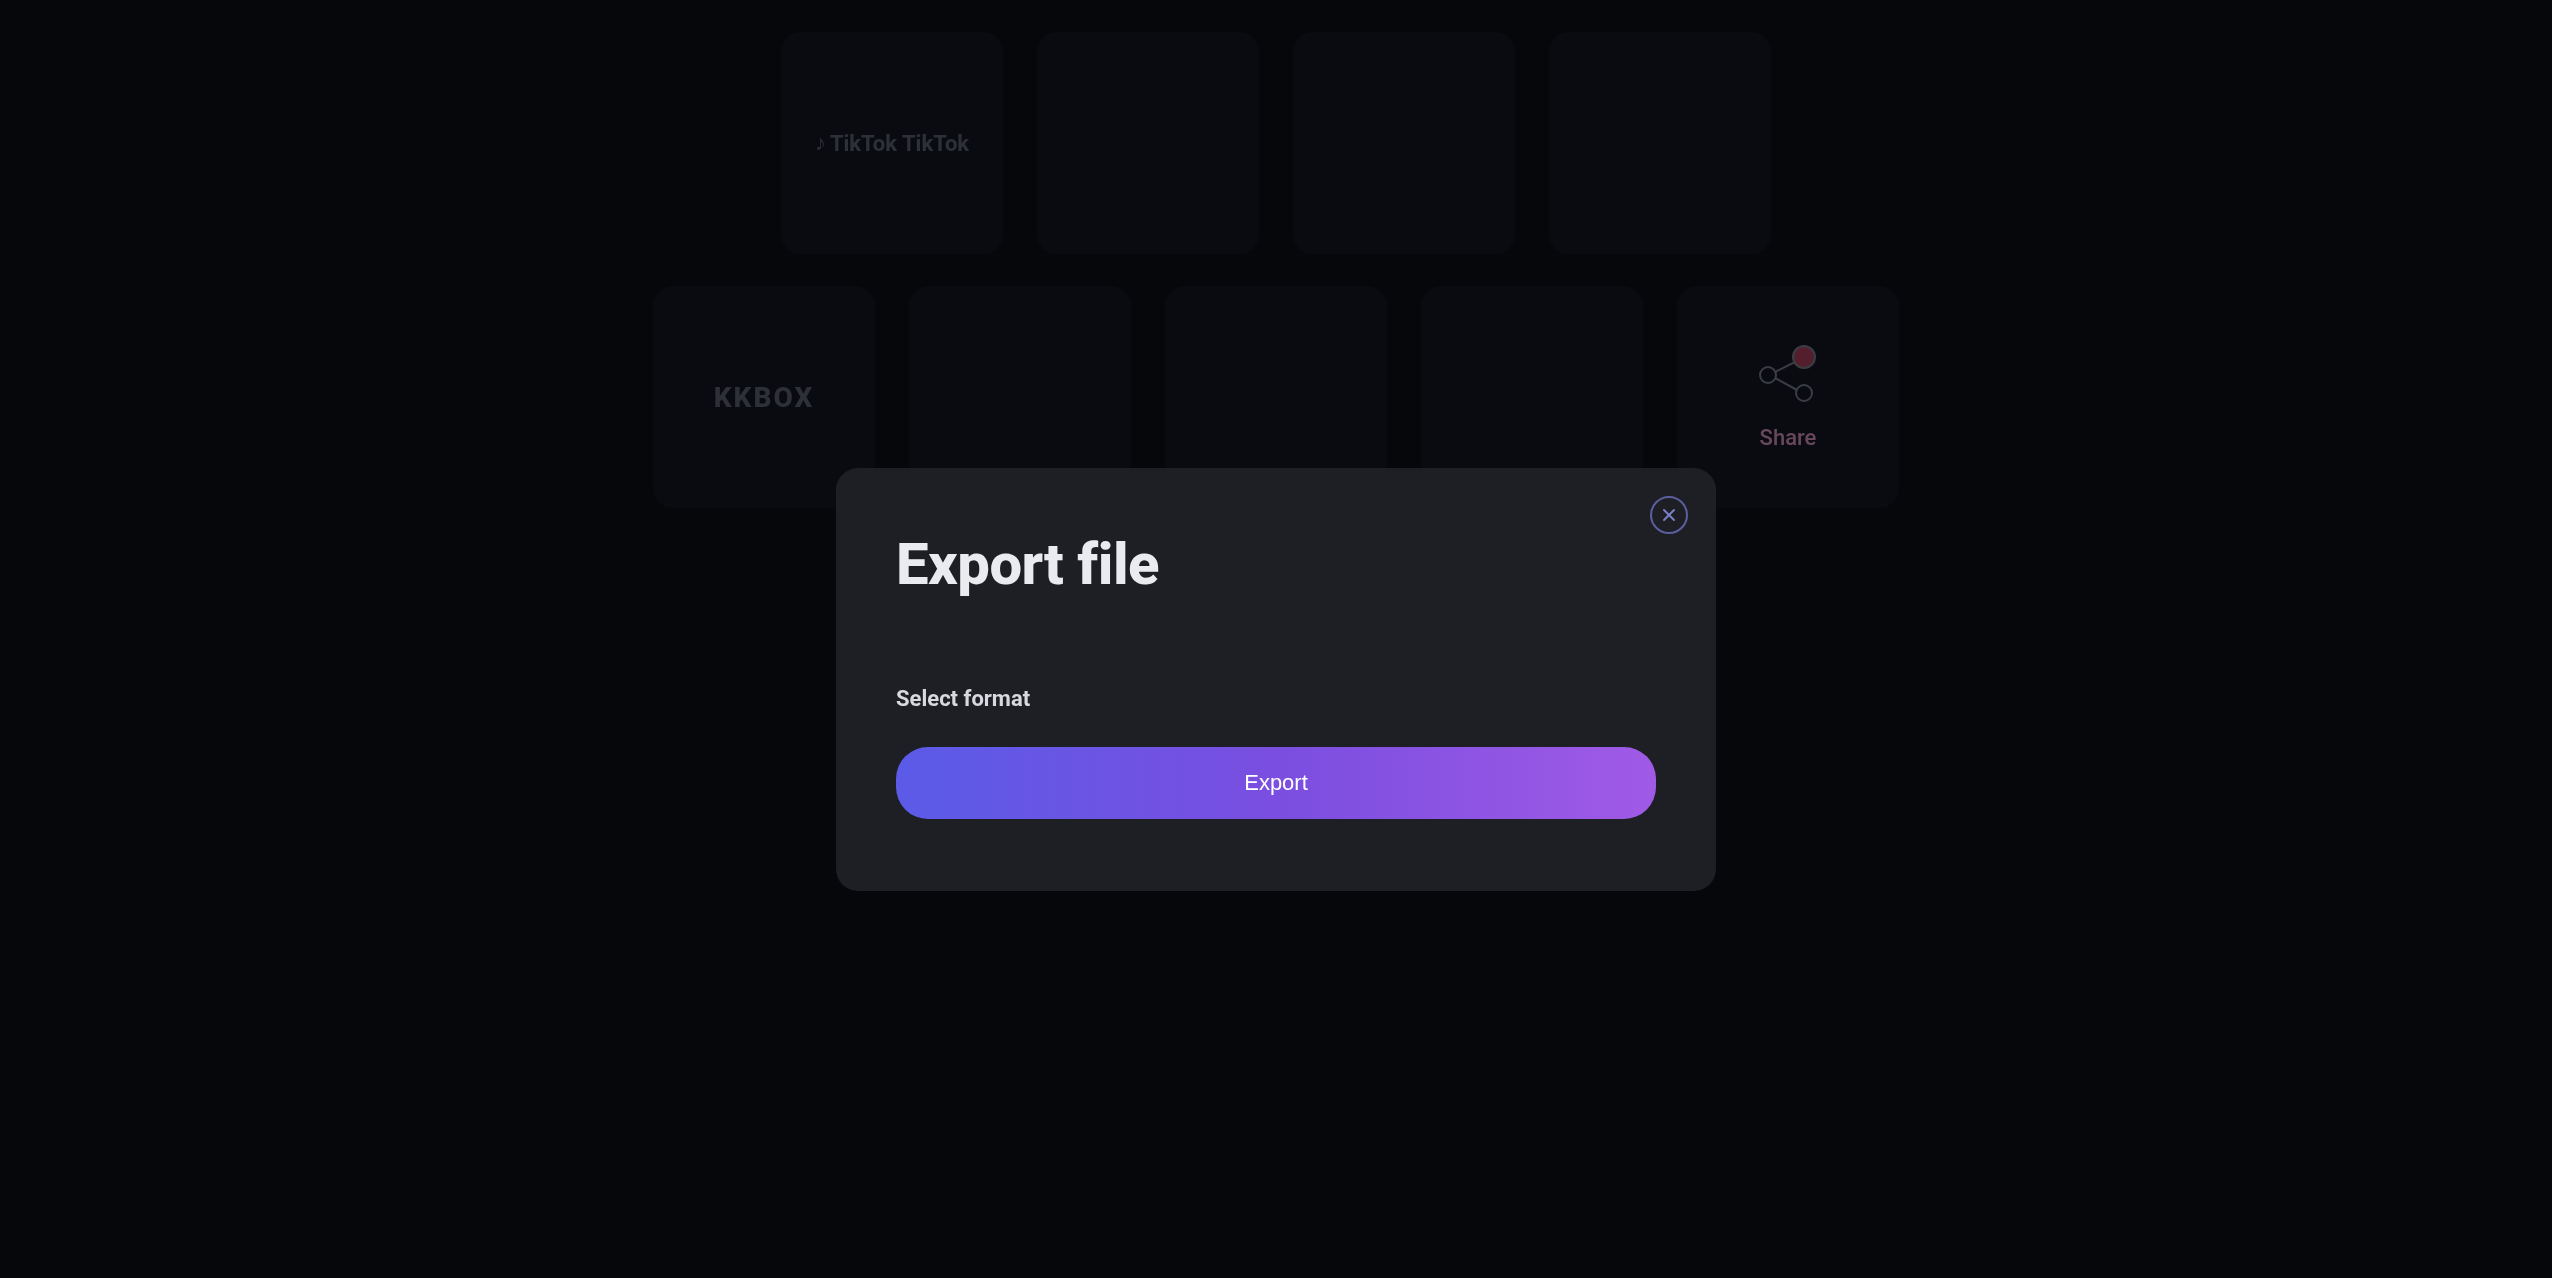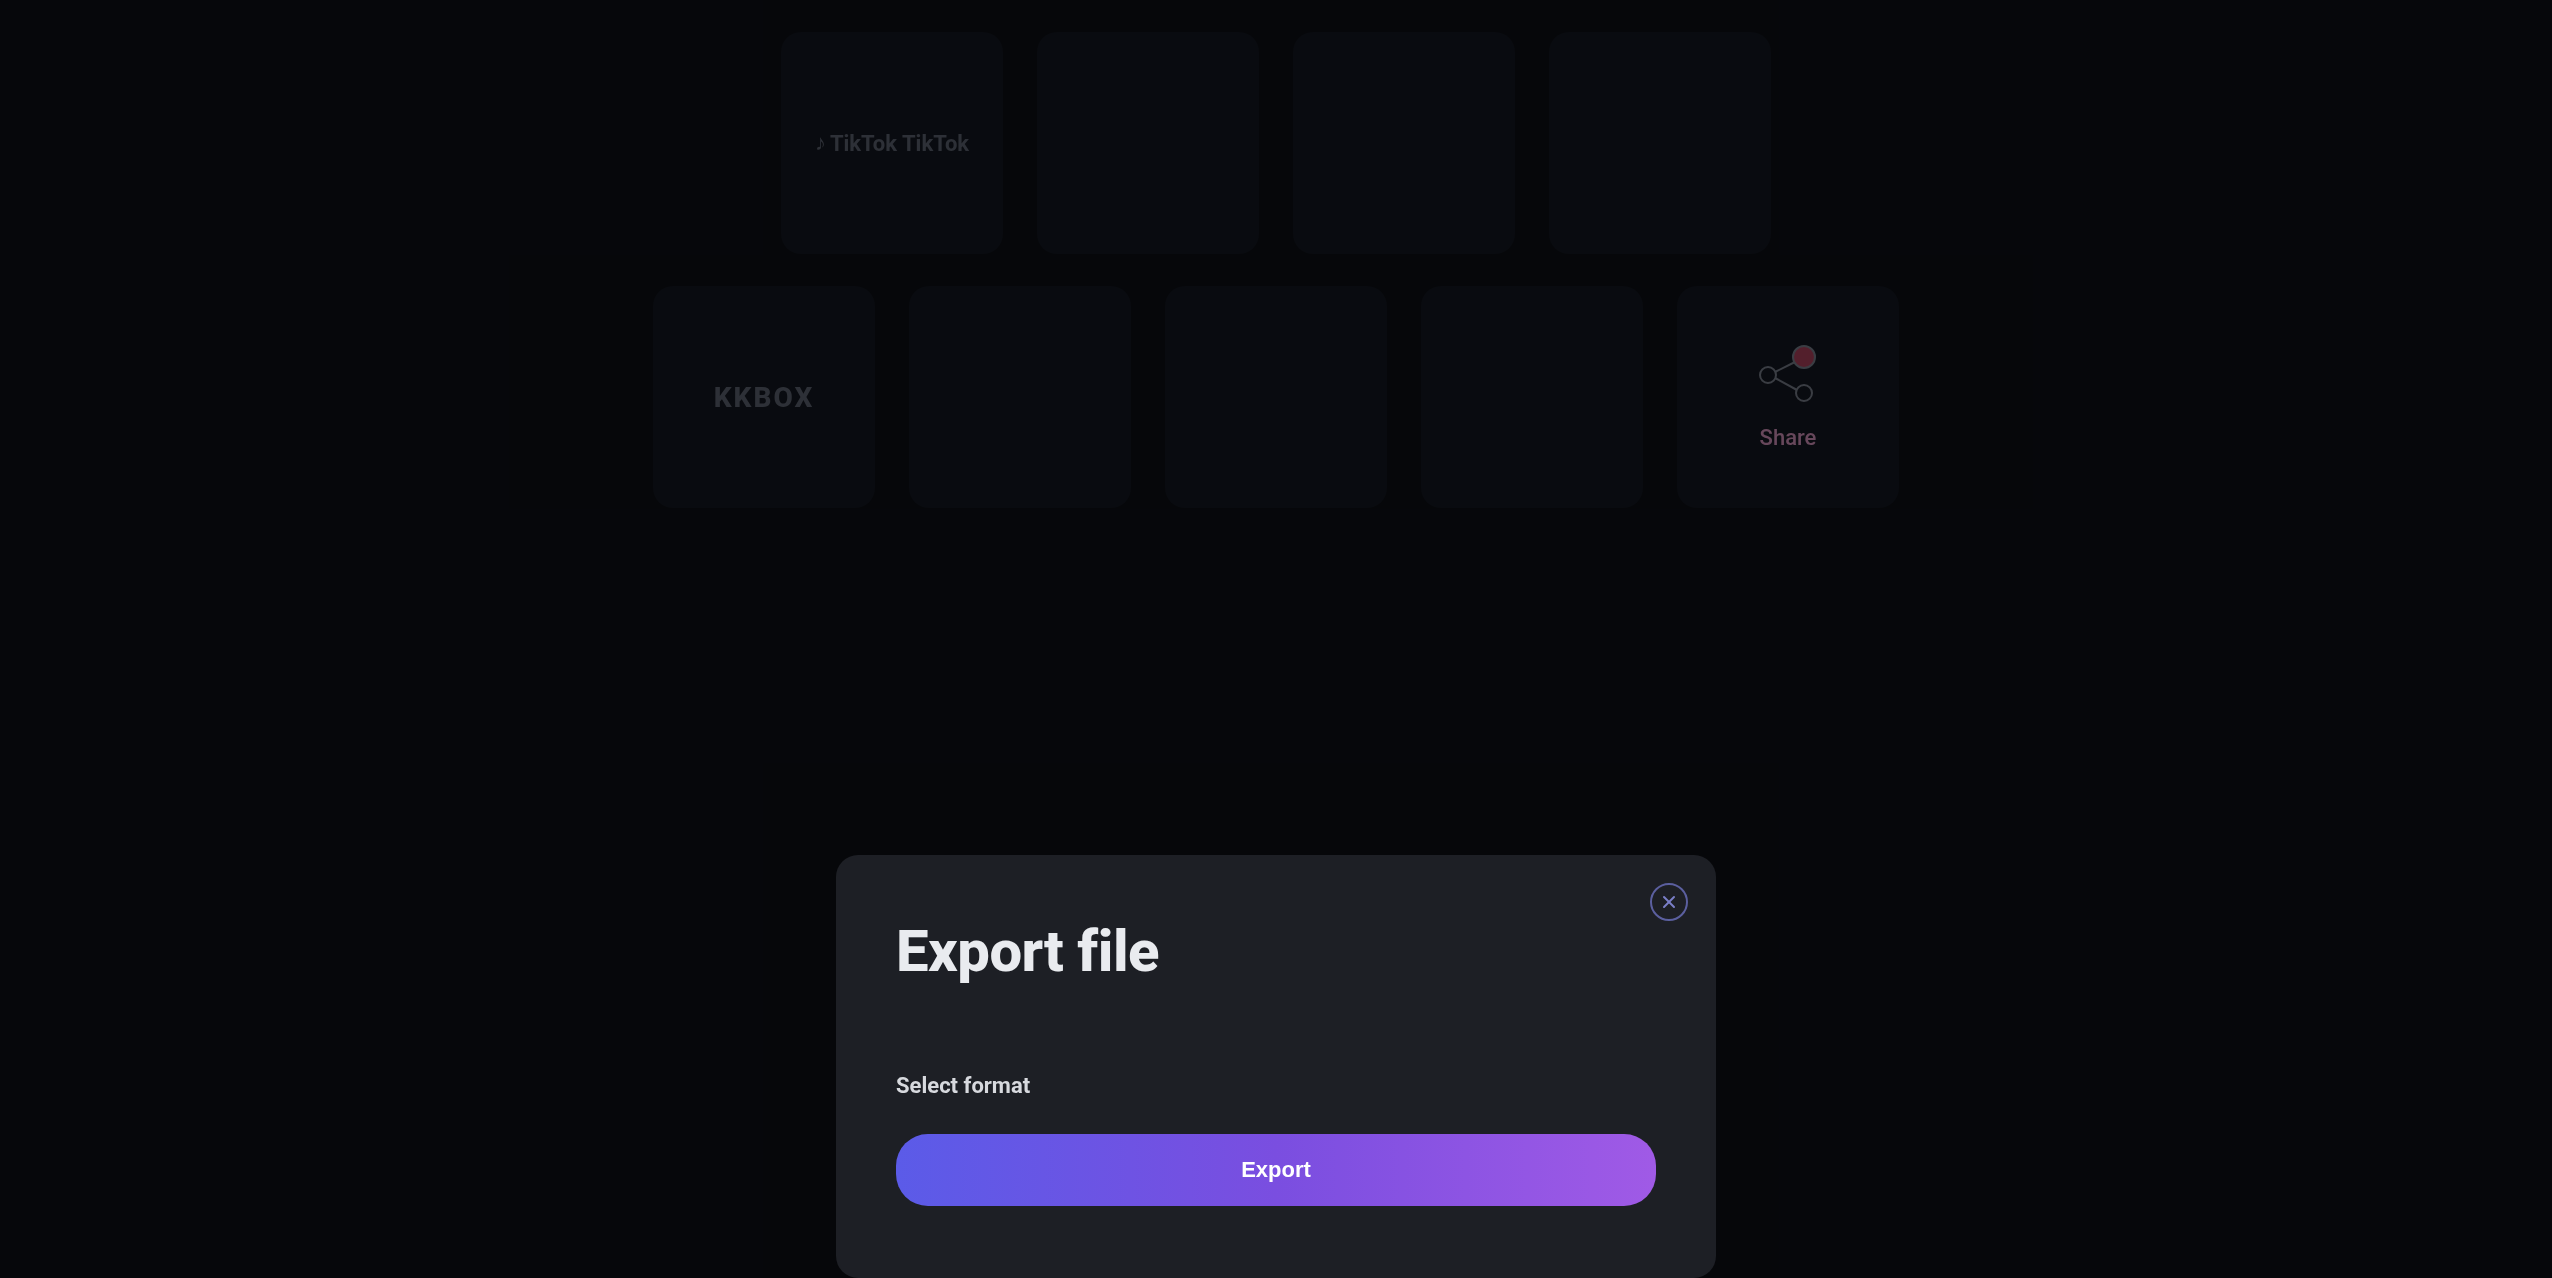--- a/index.html
+++ b/index.html
@@ -85,21 +85,21 @@
       color: #f9a8d4;
       font-size: 22px;
       font-weight: 500;
     }
 
     .overlay {
       position: absolute;
       inset: 0;
       background: rgba(5, 6, 10, 0.6);
       display: flex;
-      align-items: flex-end;
+      align-items: center;
       justify-content: center;
       padding-top: 80px;
     }
 
     .modal {
       width: 880px;
       background: #1d1f25;
       border-radius: 22px;
       padding: 62px 60px 72px 60px;
       position: relative;
@@ -183,21 +183,21 @@
     }
 
     .export-button {
       width: 100%;
       height: 72px;
       border: none;
       border-radius: 32px;
       background: linear-gradient(90deg, #5b5be8 0%, #7a4ee0 50%, #a05ae6 100%);
       color: #ffffff;
       font-size: 22px;
-      font-weight: 700;
+      font-weight: 400;
       cursor: pointer;
     }
   </style>
 </head>
 <body>
 
 <div class="background-grid">
   <div class="grid-row grid-row-top">
     
     

